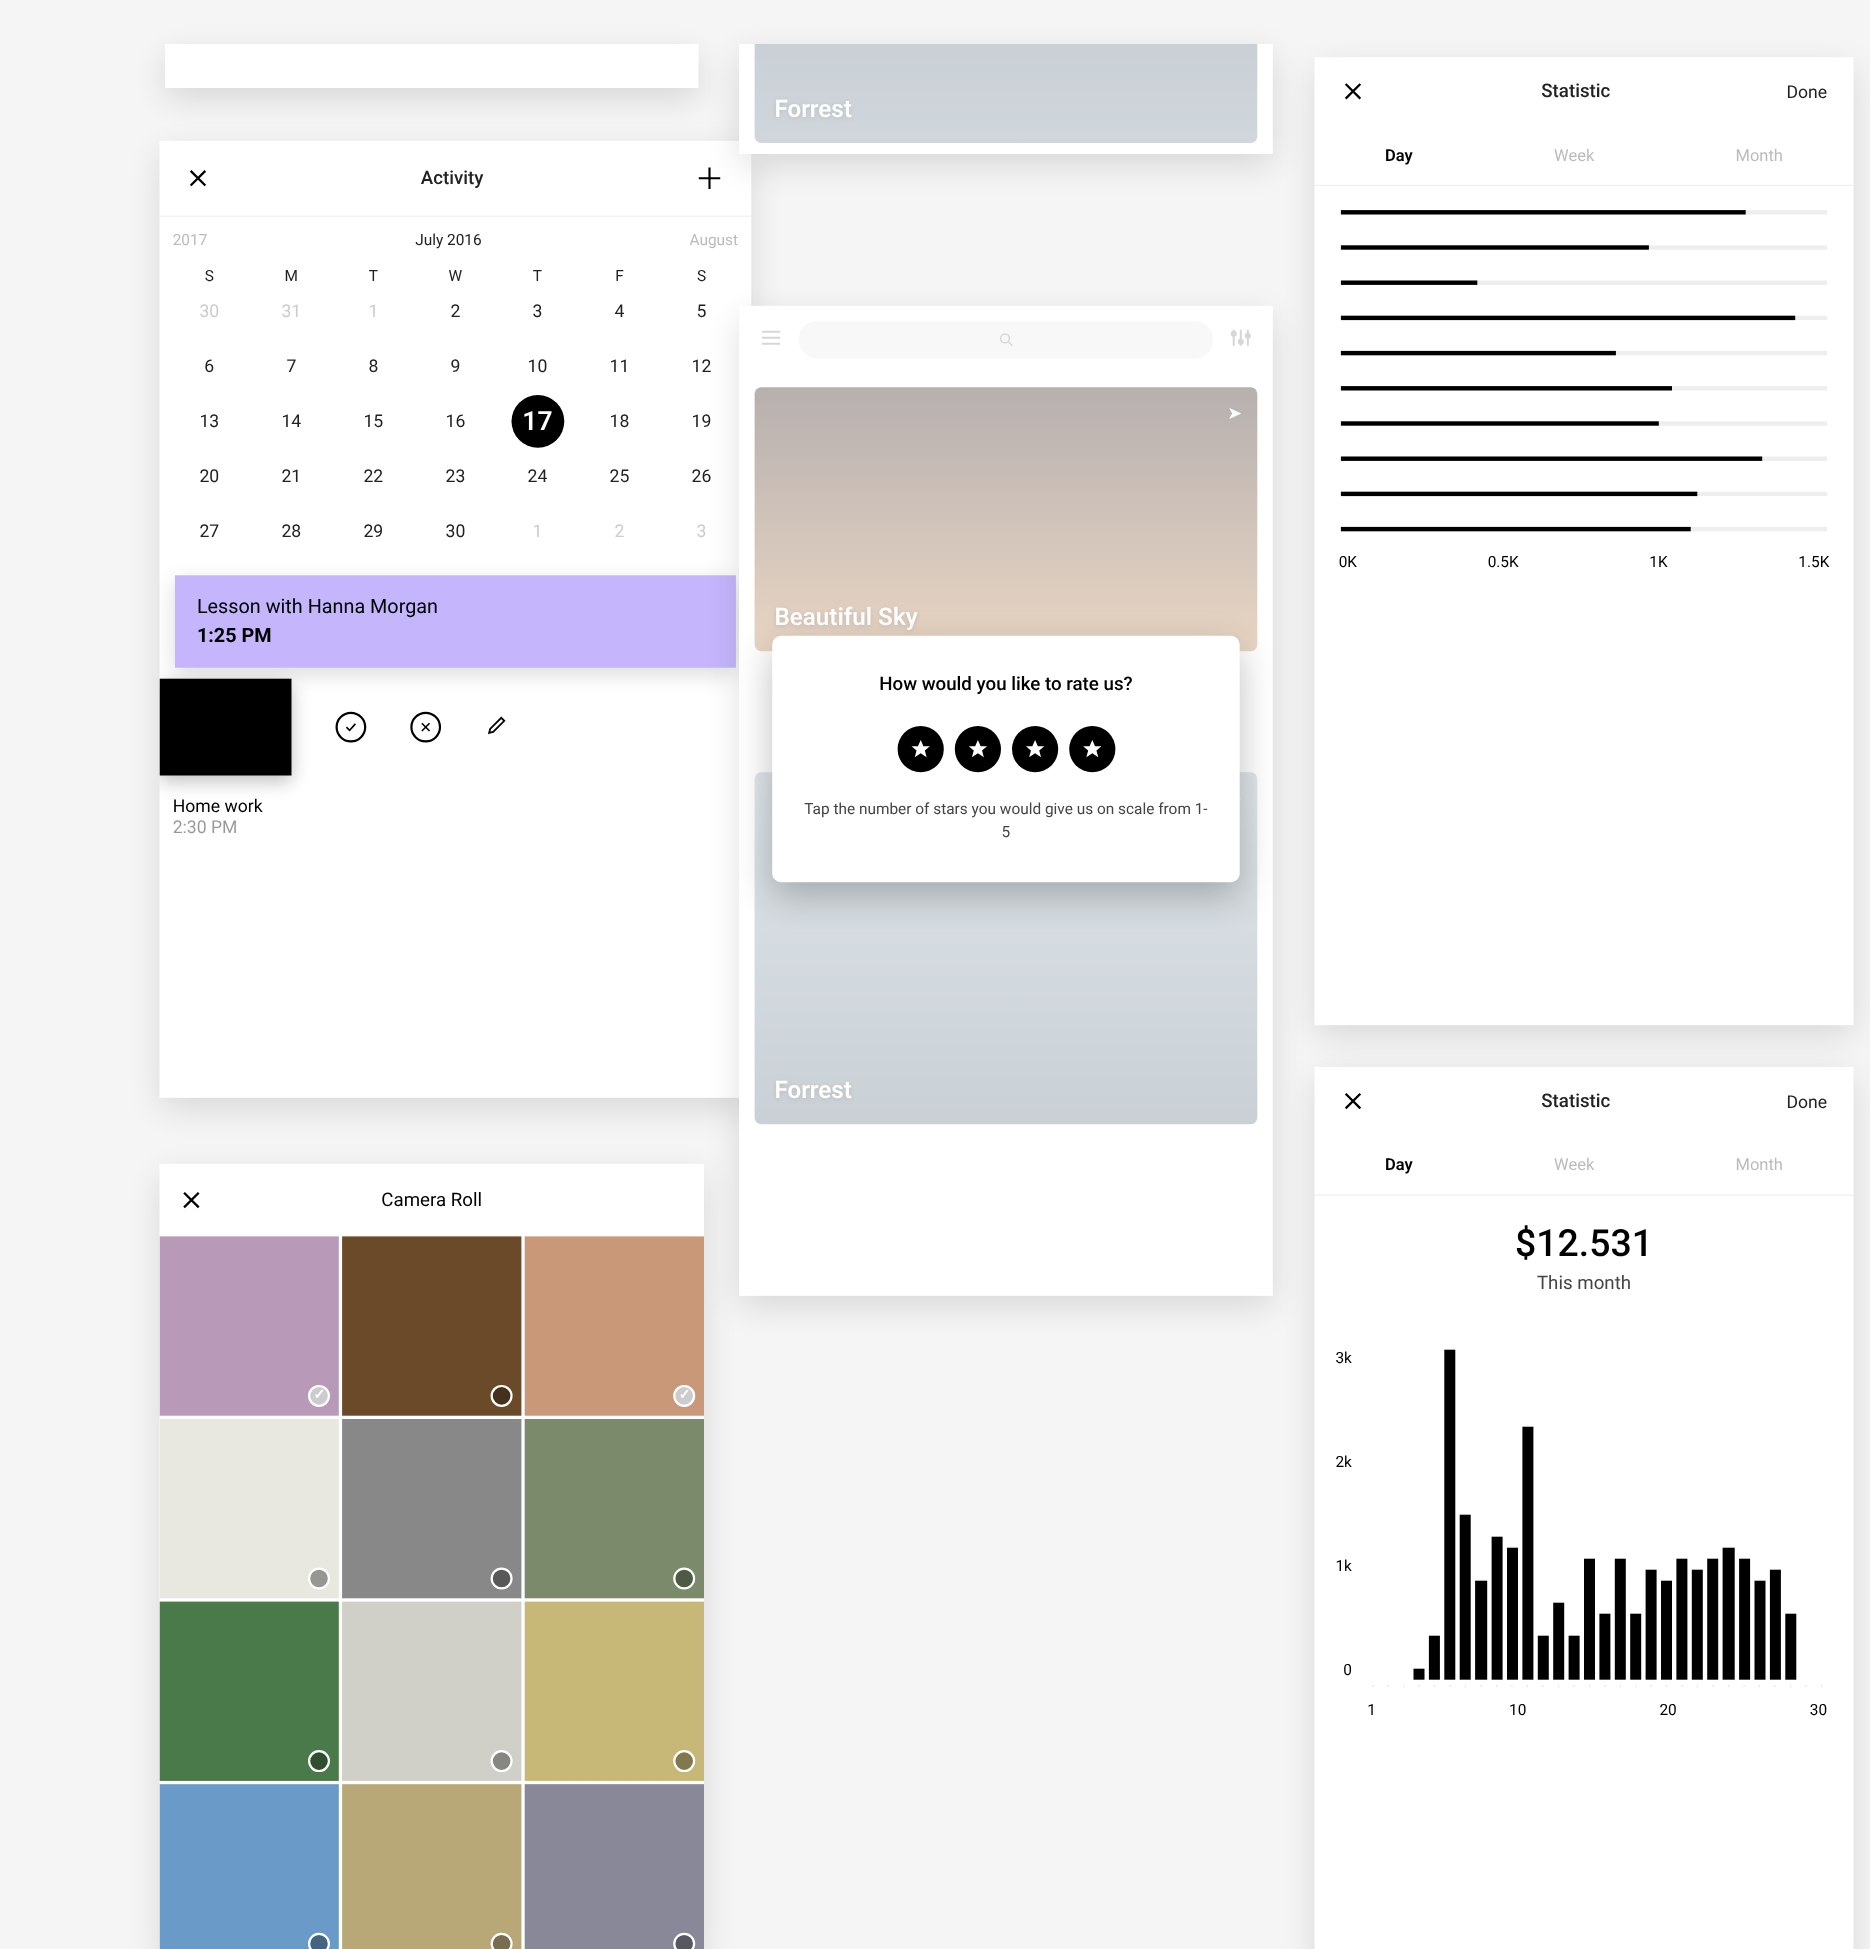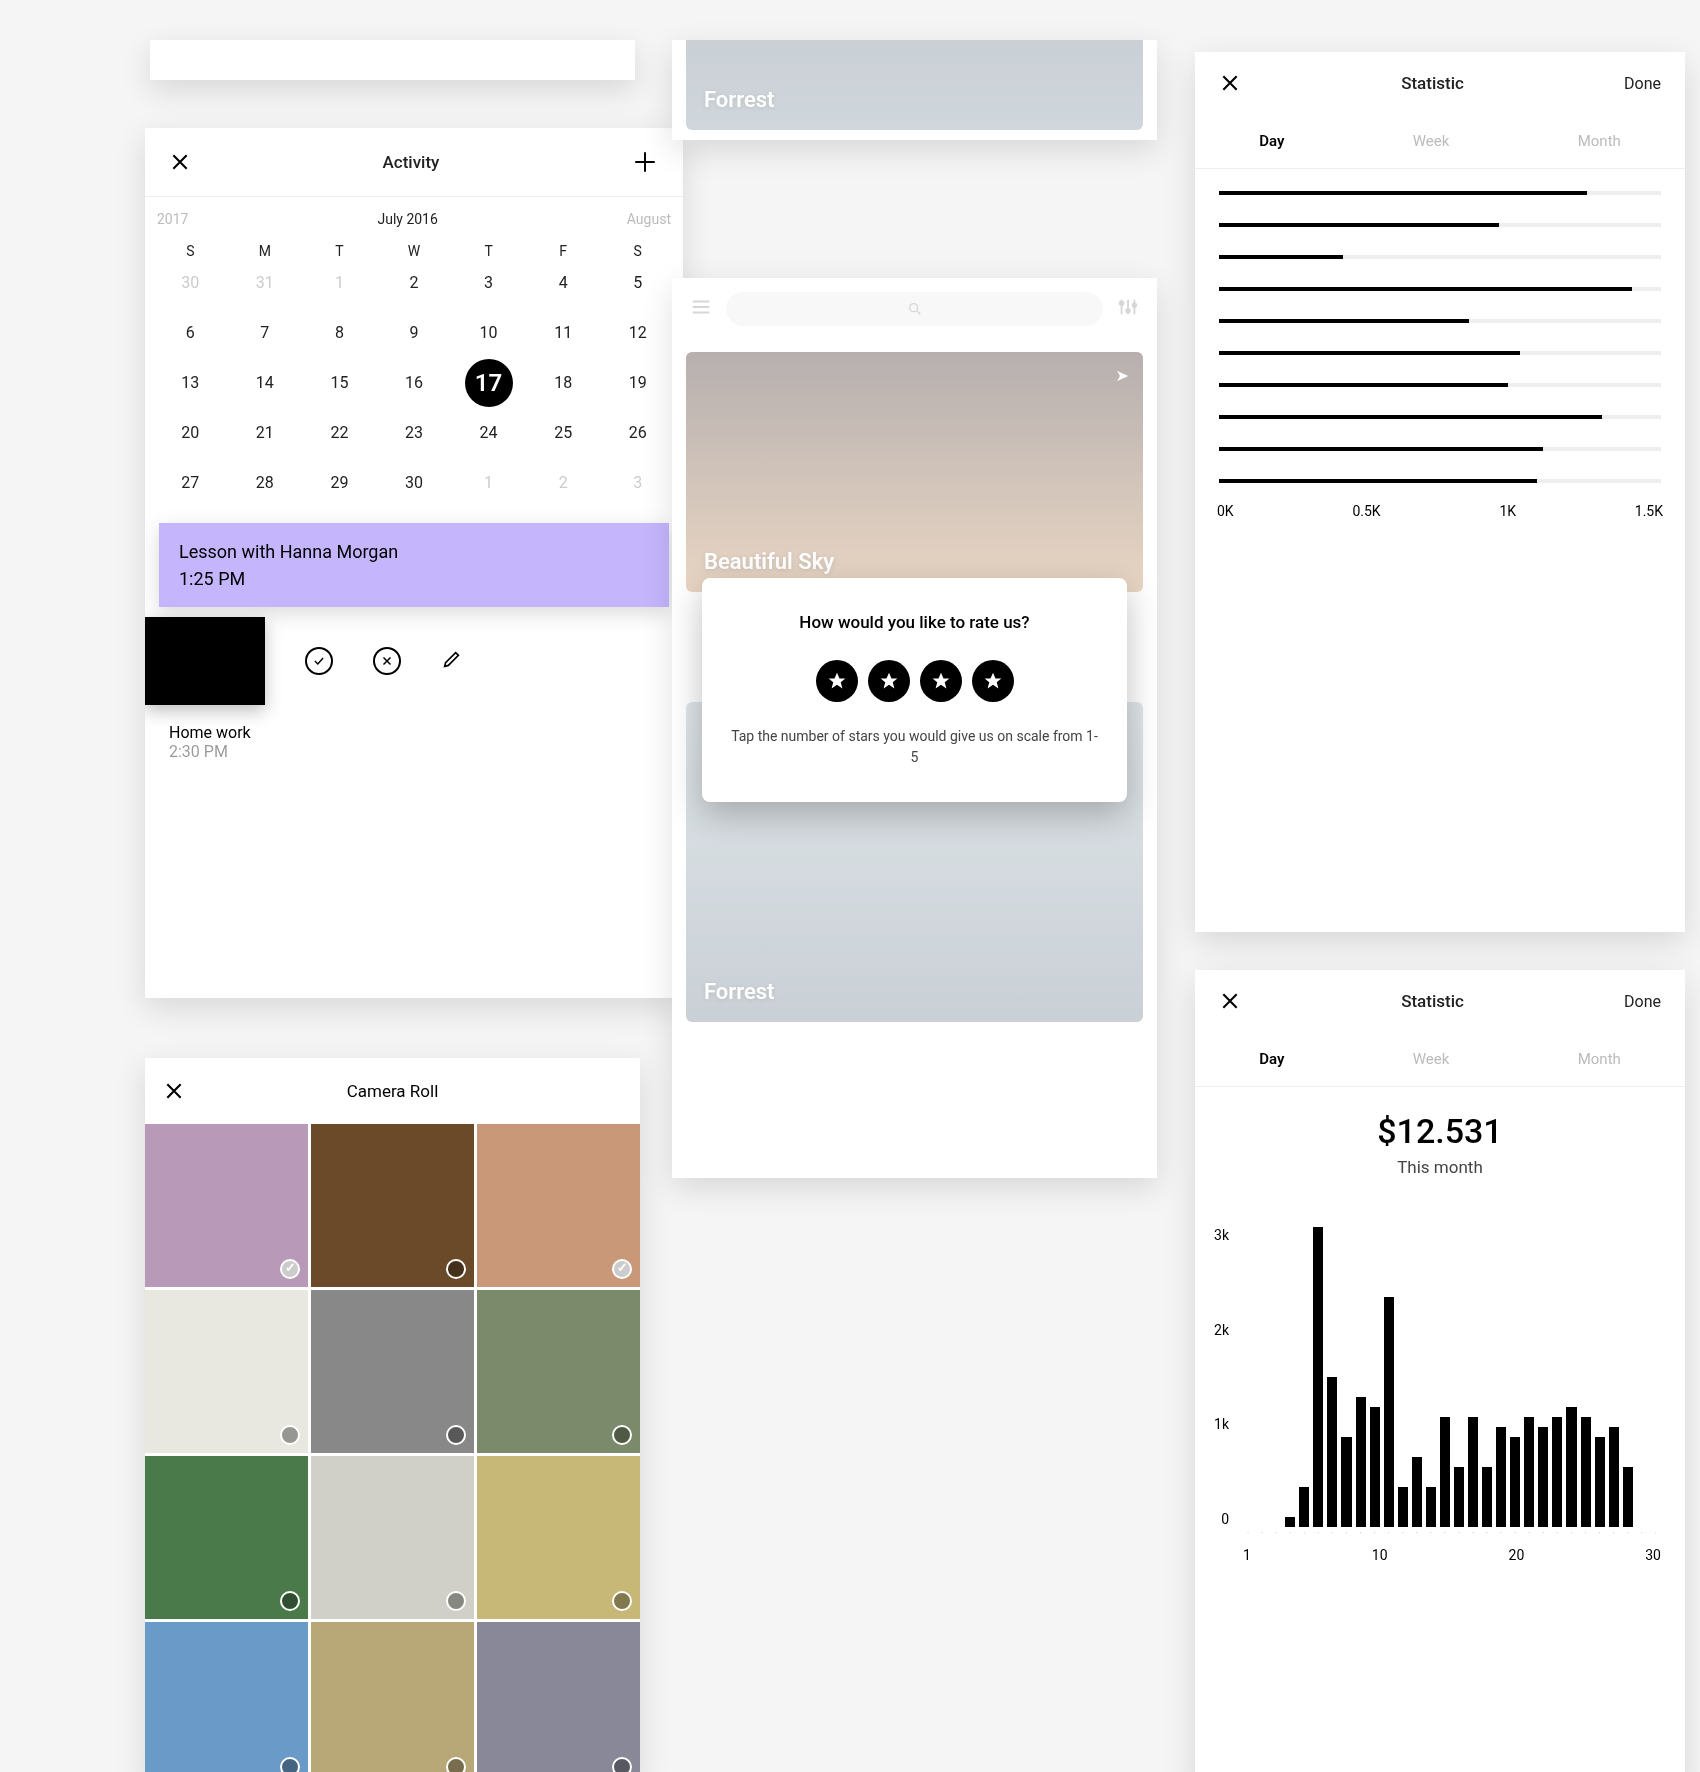--- a/index.html
+++ b/index.html
@@ -17,27 +17,27 @@
   
   .cal-labels { display:flex; justify-content: space-between; padding: 14px 12px 10px 12px; font-size: 14px; color: #222;}
   .cal-labels .muted { color: #bbb; }
   .dow { display:grid; grid-template-columns: repeat(7,1fr); text-align:center; font-size: 14px; color:#222; padding: 6px 8px 12px 8px;}
   .days { display:grid; grid-template-columns: repeat(7,1fr); text-align:center; font-size: 16px; padding: 0 8px 18px 8px; row-gap: 26px;}
   .days .d { color:#222; cursor:pointer; position:relative; height:24px; line-height:24px;}
   .days .d.muted { color:#ccc; }
   .days .d.sel span { background:#000; color:#fff; width:48px; height:48px; border-radius:50%; display:inline-flex; align-items:center; justify-content:center; font-size:24px; font-weight:600; position:absolute; left:50%; top:50%; transform:translate(-50%,-50%);}
   .event-card { margin: 10px 14px; padding: 18px 20px; background:#c4b5fd; box-shadow: 0 6px 20px rgba(0,0,0,0.15);}
   .event-card .etitle { font-size: 18px; margin-bottom:6px;}
-  .event-card .etime { font-size: 18px; font-weight:400;}
+  .event-card .etime { font-size: 18px; font-weight:700;}
   .action-row { display:flex; align-items:center; gap:40px; padding: 0 14px 0 0;}
   .black-square { width:120px; height:88px; background:#000; box-shadow: 0 6px 16px rgba(0,0,0,0.25);}
   .circ-btn { width:28px; height:28px; border:2px solid #000; border-radius:50%; display:flex; align-items:center; justify-content:center; cursor:pointer;}
   .circ-btn svg { width:14px; height:14px; stroke:#000; stroke-width:2.5; fill:none;}
   .pencil svg { width:22px; height:22px; stroke:#000; stroke-width:1.8; fill:none;}
-  .event2 { padding: 18px 24px; }
+  .event2 { padding: 18px 12px; }
 
   
   .cr-header { display:flex; align-items:center; padding: 22px 18px;}
   .cr-title { flex:1; text-align:center; font-size:17px;}
   .grid { display:grid; grid-template-columns: repeat(3,1fr); gap:3px;}
   .ph { position:relative; aspect-ratio:1/1; background:#888;}
   .ph .sel-ind { position:absolute; right:8px; bottom:8px; width:20px; height:20px; border-radius:50%; border:2px solid #fff; background:rgba(0,0,0,0.35);}
   .ph .sel-ind.checked { background:#ccc; }
   .ph .sel-ind.checked::after { content:"✓"; color:#fff; font-size:13px; position:absolute; left:3px; top:-1px; font-weight:700;}
 

